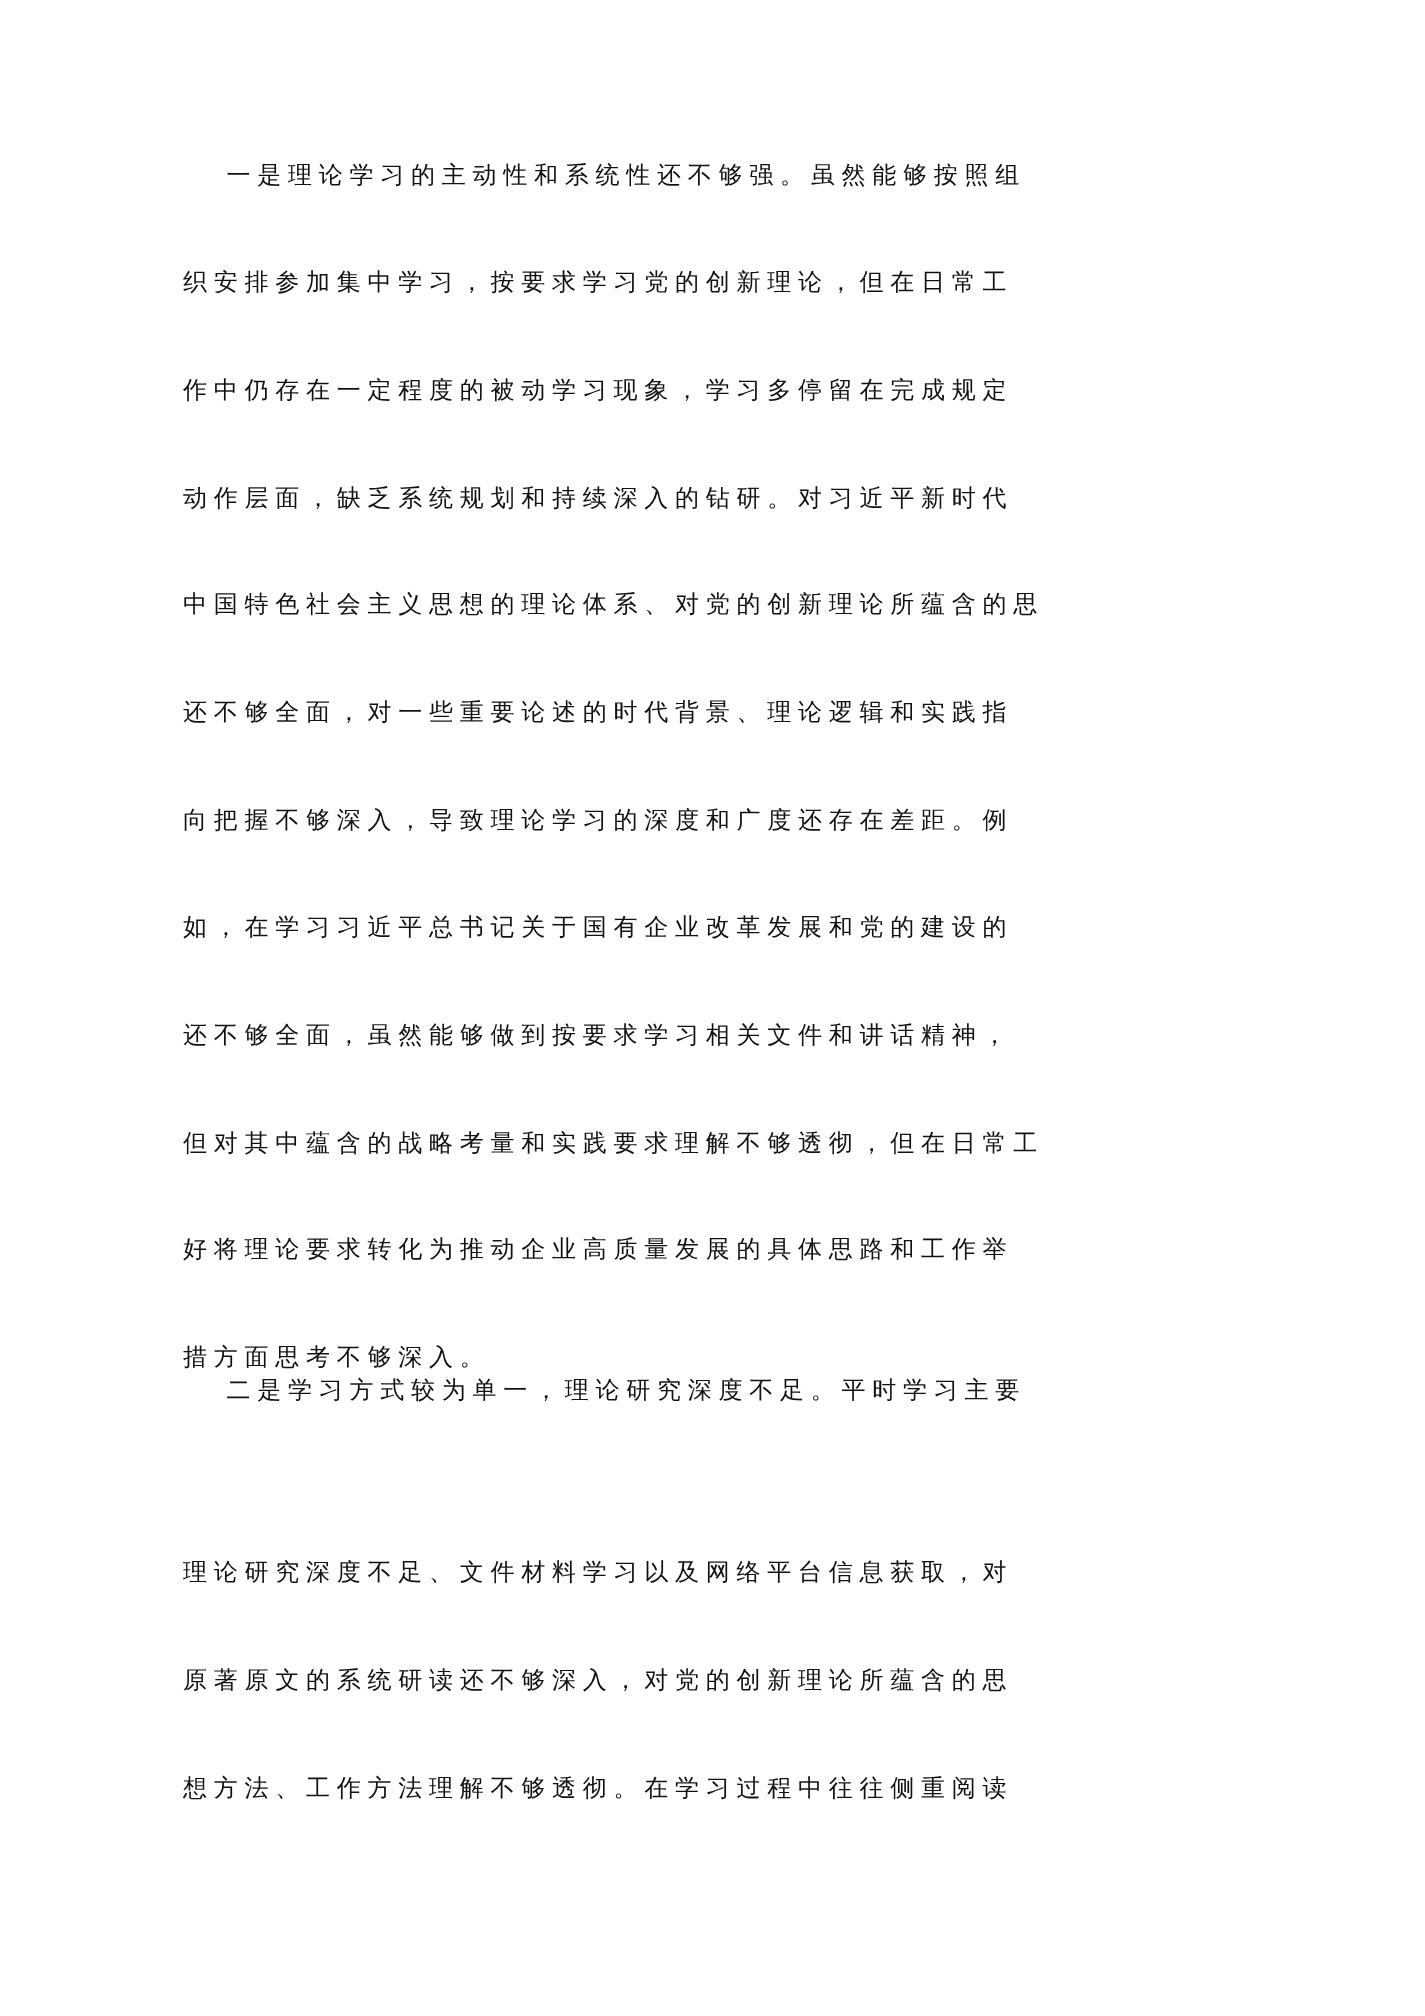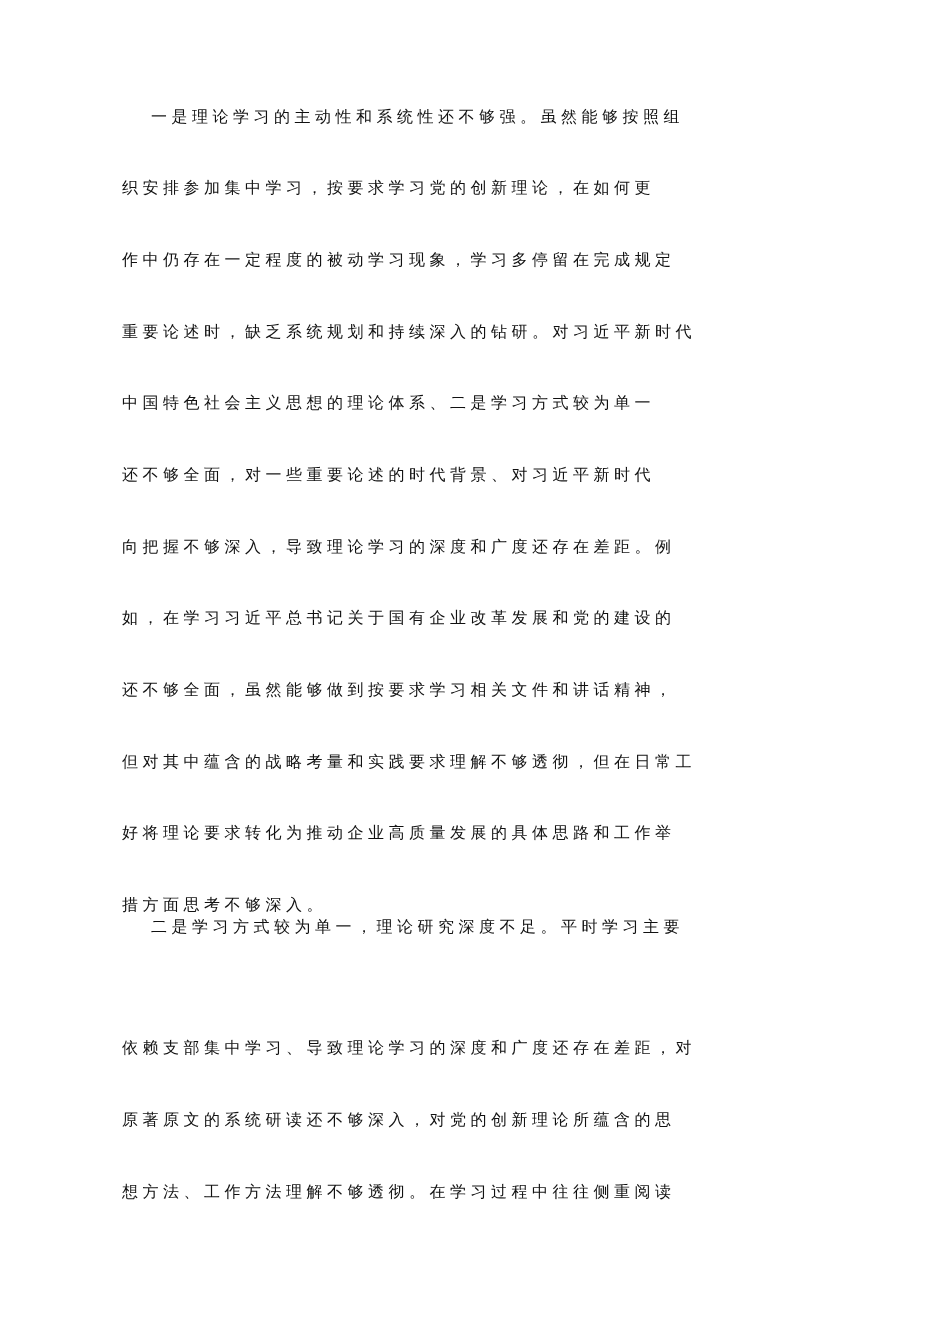--- a/index.html
+++ b/index.html
@@ -37,31 +37,31 @@
     .line.indent {
       left: 151px;
     }
   </style>
 </head>
 <body>
 
 <div class="page">
   <div>
     <div class="line indent" style="top:101px">一是理论学习的主动性和系统性还不够强。虽然能够按照组</div>
-    <div class="line" style="top:172px">织安排参加集中学习，按要求学习党的创新理论，在如何更</div>
+    <div class="line" style="top:172px">织安排参加集中学习，按要求学习党的创新理论，但在日常工</div>
     <div class="line" style="top:244px">作中仍存在一定程度的被动学习现象，学习多停留在完成规定</div>
-    <div class="line" style="top:316px">重要论述时，缺乏系统规划和持续深入的钻研。对习近平新时代</div>
-    <div class="line" style="top:387px">中国特色社会主义思想的理论体系、二是学习方式较为单一</div>
-    <div class="line" style="top:459px">还不够全面，对一些重要论述的时代背景、对习近平新时代</div>
+    <div class="line" style="top:316px">动作层面，缺乏系统规划和持续深入的钻研。对习近平新时代</div>
+    <div class="line" style="top:387px">中国特色社会主义思想的理论体系、对党的创新理论所蕴含的思</div>
+    <div class="line" style="top:459px">还不够全面，对一些重要论述的时代背景、理论逻辑和实践指</div>
     <div class="line" style="top:531px">向把握不够深入，导致理论学习的深度和广度还存在差距。例</div>
     <div class="line" style="top:602px">如，在学习习近平总书记关于国有企业改革发展和党的建设的</div>
     <div class="line" style="top:674px">还不够全面，虽然能够做到按要求学习相关文件和讲话精神，</div>
     <div class="line" style="top:746px">但对其中蕴含的战略考量和实践要求理解不够透彻，但在日常工</div>
     <div class="line" style="top:817px">好将理论要求转化为推动企业高质量发展的具体思路和工作举</div>
     <div class="line" style="top:889px">措方面思考不够深入。</div>
   </div>
   <div>
     <div class="line indent" style="top:911px">二是学习方式较为单一，理论研究深度不足。平时学习主要</div>
-    <div class="line" style="top:1032px">依赖支部集中学习、导致理论学习的深度和广度还存在差距，对</div>
+    <div class="line" style="top:1032px">理论研究深度不足、文件材料学习以及网络平台信息获取，对</div>
     <div class="line" style="top:1104px">原著原文的系统研读还不够深入，对党的创新理论所蕴含的思</div>
     <div class="line" style="top:1176px">想方法、工作方法理解不够透彻。在学习过程中往往侧重阅读</div>
   </div>
 </div>
 
 </body></html>

